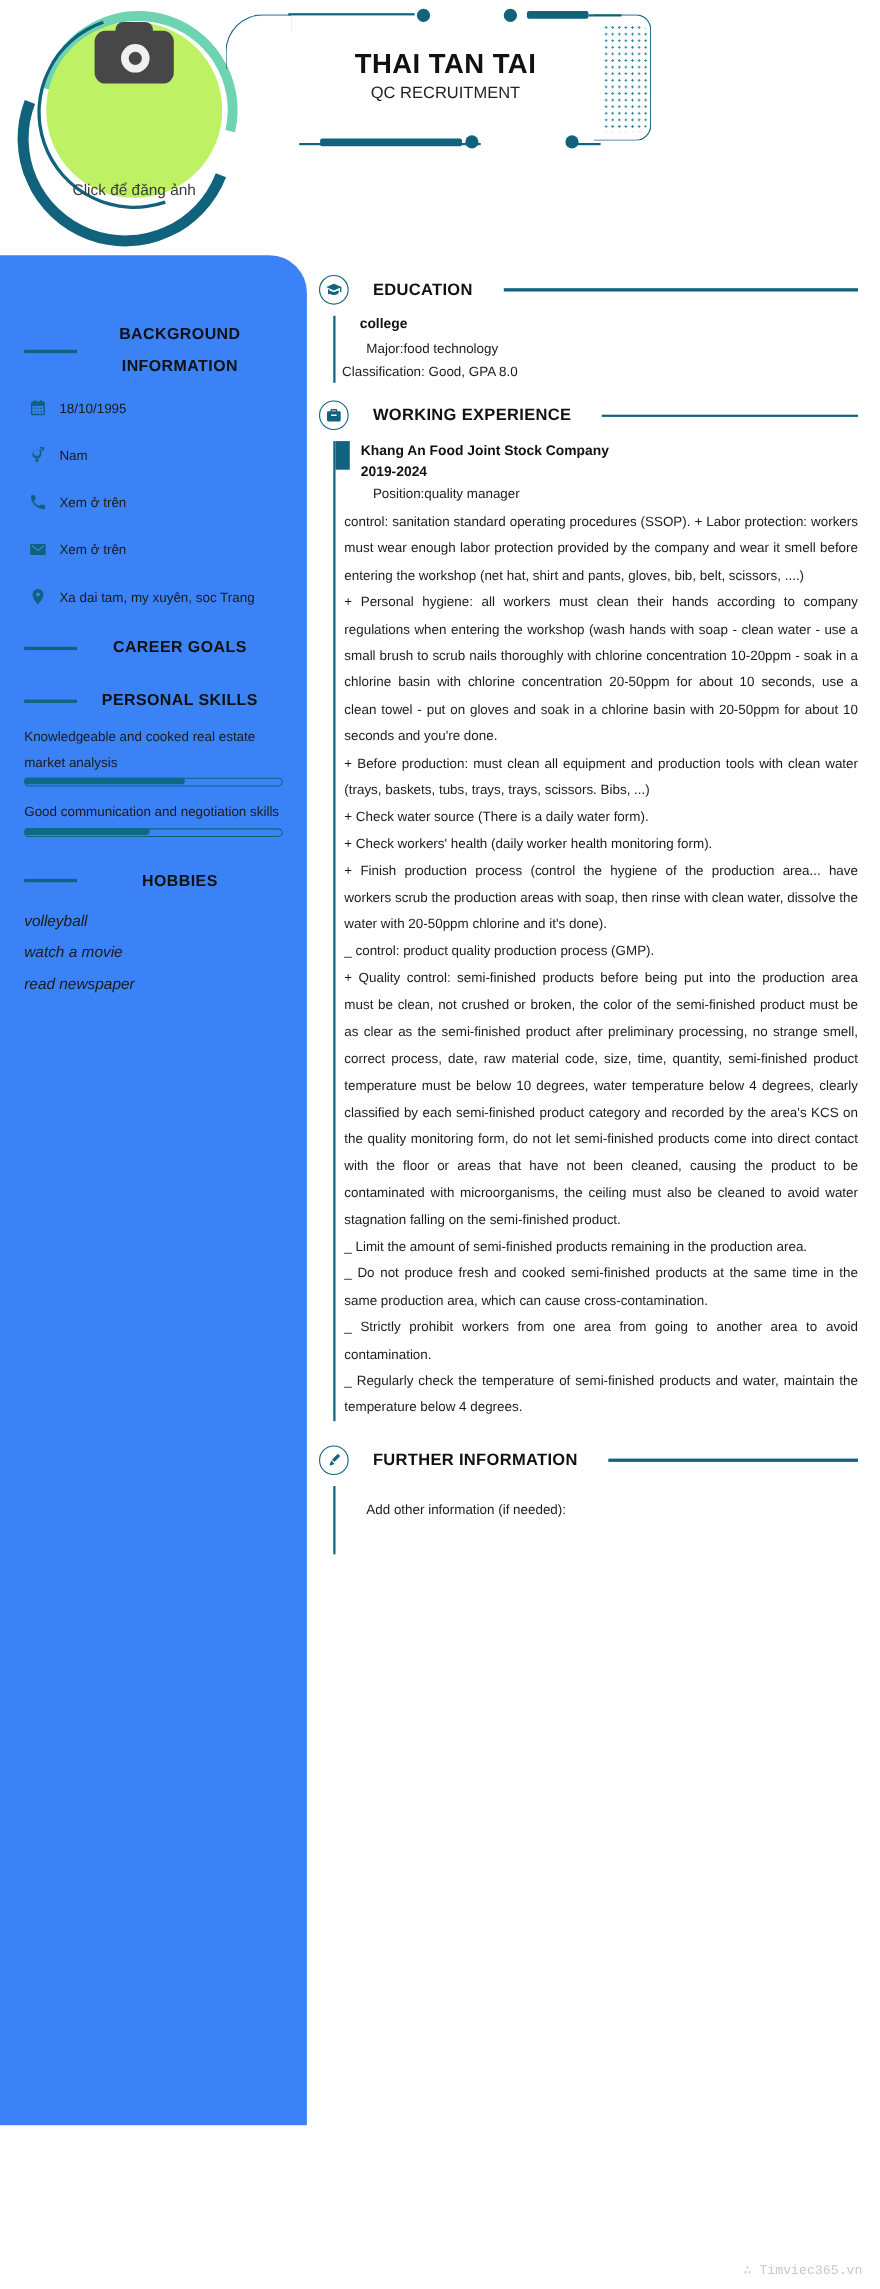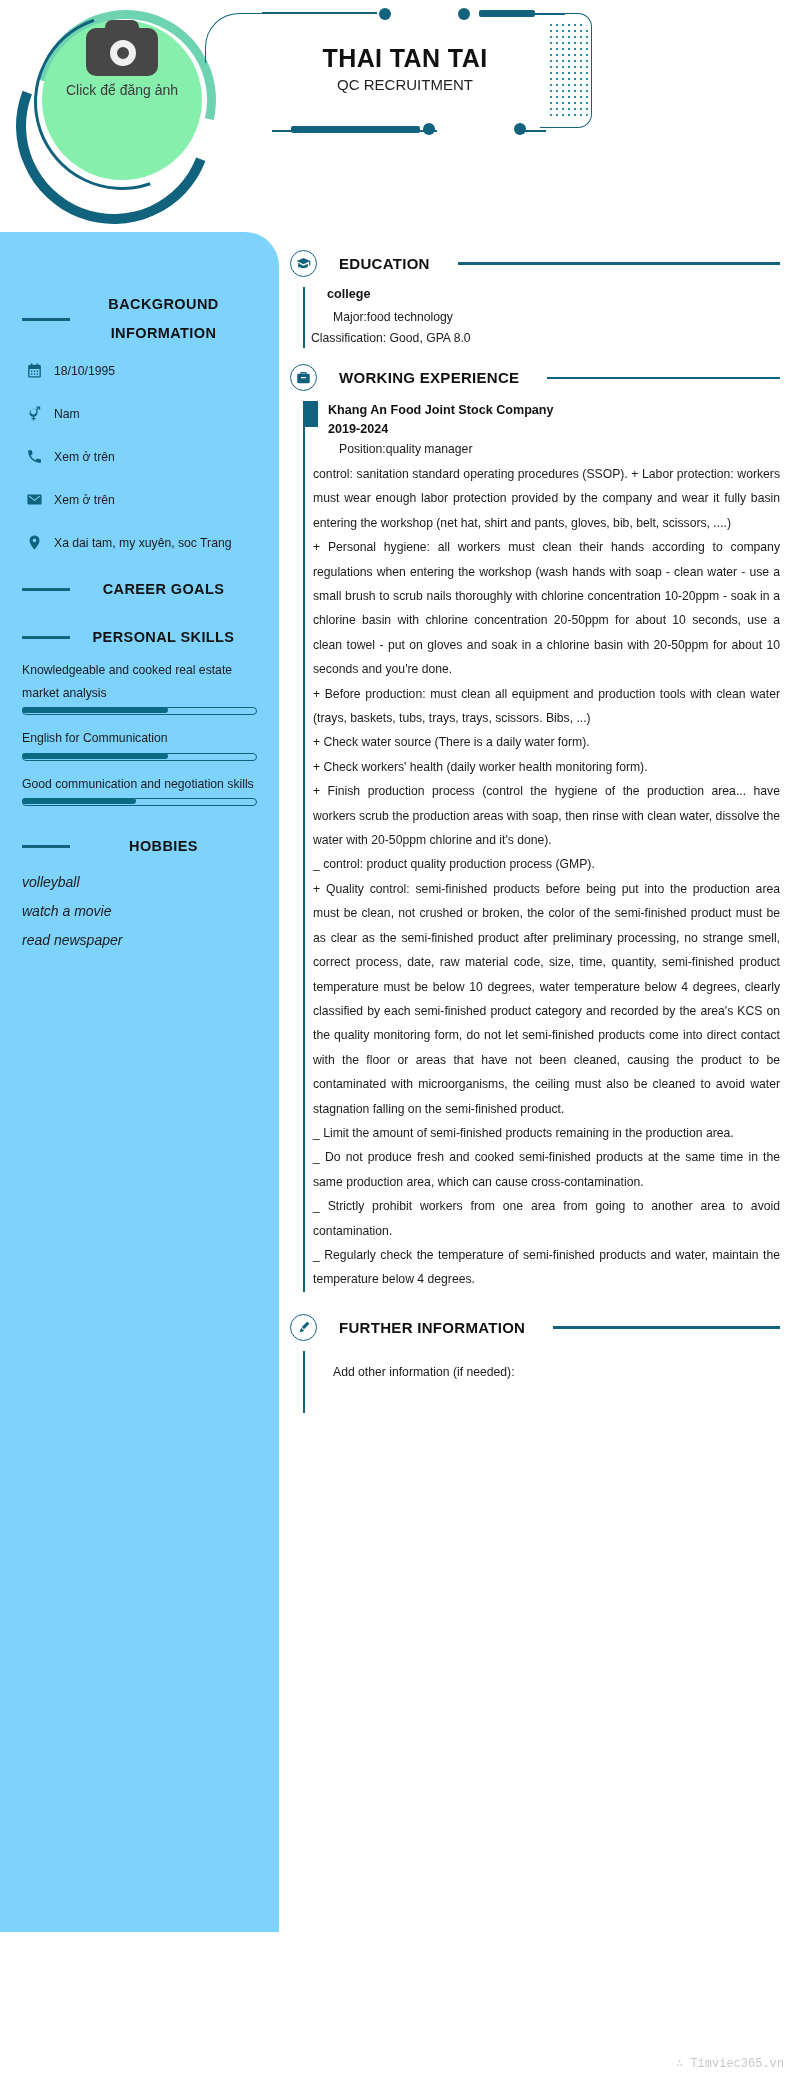--- a/index.html
+++ b/index.html
@@ -35,22 +35,22 @@
   .ring-dark-thin {
     position: absolute; left: 22px; top: 6px; width: 176px; height: 176px;
     border-radius: 50%;
     border: 3px solid #11637d;
     border-right-color: transparent;
     border-bottom-color: transparent;
     transform: rotate(-64deg);
   }
   .avatar-circle {
     position: absolute; left: 30px; top: 12px; width: 160px; height: 160px;
-    border-radius: 50%; background: #86efac;
-    display: flex; flex-direction: column; align-items: center; justify-content: flex-start;
+    border-radius: 50%; background: #bef264;
+    display: flex; flex-direction: column; align-items: center; justify-content: space-between;
   }
   .cam-icon { width: 72px; height: 56px; position: relative; margin-bottom: 6px; }
   .cam-body { position: absolute; left: 0; top: 8px; width: 72px; height: 48px; background: #474747; border-radius: 10px; }
   .cam-bump { position: absolute; left: 19px; top: 0; width: 34px; height: 14px; background: #474747; border-radius: 7px 7px 0 0; }
   .cam-lens { position: absolute; left: 24px; top: 20px; width: 26px; height: 26px; border-radius: 50%; border: 7px solid #f0f0f0; }
   .avatar-text { font-size: 14px; color: #3b3b3b; }
   .h-line { background: #11637d; }
   .dot { background: #11637d; border-radius: 50%; }
   .bracket {
     position: absolute; left: 205px; top: 13px; width: 60px; height: 50px;
@@ -80,21 +80,21 @@
   .line-bot2 { position: absolute; left: 524px; top: 130px; width: 22px; height: 1.6px; background: #11637d; }
 
   .name-block { position: absolute; left: 250px; top: 44px; width: 310px; text-align: center; }
   .name { font-size: 25px; font-weight: bold; letter-spacing: .4px; color: #111; }
   .role { font-size: 15px; color: #222; margin-top: 3px; }
 
   
   .body-wrap { position: relative; width: 800px; }
   .left-col {
     position: absolute; left: 0; top: 0; width: 279px;
-    background: #7dd3fc;
+    background: #3b82f6;
     border-top-right-radius: 34px;
     padding: 58px 22px 30px 22px;
     min-height: 1700px;
   }
   .right-col { position: absolute; left: 290px; top: 18px; width: 500px; padding-right: 10px; }
 
   
   .l-head { display: flex; align-items: center; gap: 0; margin-bottom: 14px; }
   .l-dash { width: 48px; height: 3px; background: #11637d; flex: none; }
   .l-title { flex: 1; text-align: center; font-size: 14.5px; font-weight: bold; letter-spacing: .4px; color: #111; }
@@ -252,26 +252,20 @@
         <span class="l-title">PERSONAL SKILLS</span>
       </div>
 
       <div class="skill">
         <div class="skill-name">Knowledgeable and cooked real estate market analysis</div>
         <div class="bar-track">
           <div class="bar-fill" id="bar0" style="width: calc(62% + 2px);"></div>
         </div>
       </div>
       <div class="skill">
-        <div class="skill-name">English for Communication</div>
-        <div class="bar-track">
-          <div class="bar-fill" id="bar1" style="width: calc(62% + 2px);"></div>
-        </div>
-      </div>
-      <div class="skill">
         <div class="skill-name">Good communication and negotiation skills</div>
         <div class="bar-track">
           <div class="bar-fill" id="bar2" style="width: calc(48% + 2px);"></div>
         </div>
       </div>
 
       <div class="l-head" style="margin-top:32px;">
         <span class="l-dash"></span>
         <span class="l-title">HOBBIES</span>
       </div>
@@ -309,21 +303,21 @@
 
       <div class="r-body">
         <div class="exp-head">
           <span class="exp-mark"></span>
           <span class="exp-title">
             <span>Khang An Food Joint Stock Company</span><br>
             <span>2019-2024</span>
           </span>
         </div>
         <div class="exp-pos">Position:quality manager</div>
-        <div class="exp-para">control: sanitation standard operating procedures (SSOP). + Labor protection: workers must wear enough labor protection provided by the company and wear it fully basin entering the workshop (net hat, shirt and pants, gloves, bib, belt, scissors, ....)</div>
+        <div class="exp-para">control: sanitation standard operating procedures (SSOP). + Labor protection: workers must wear enough labor protection provided by the company and wear it smell before entering the workshop (net hat, shirt and pants, gloves, bib, belt, scissors, ....)</div>
         <div class="exp-para">+ Personal hygiene: all workers must clean their hands according to company regulations when entering the workshop (wash hands with soap - clean water - use a small brush to scrub nails thoroughly with chlorine concentration 10-20ppm - soak in a chlorine basin with chlorine concentration 20-50ppm for about 10 seconds, use a clean towel - put on gloves and soak in a chlorine basin with 20-50ppm for about 10 seconds and you're done.</div>
         <div class="exp-para">+ Before production: must clean all equipment and production tools with clean water (trays, baskets, tubs, trays, trays, scissors. Bibs, ...)</div>
         <div class="exp-para">+ Check water source (There is a daily water form).</div>
         <div class="exp-para">+ Check workers' health (daily worker health monitoring form).</div>
         <div class="exp-para">+ Finish production process (control the hygiene of the production area... have workers scrub the production areas with soap, then rinse with clean water, dissolve the water with 20-50ppm chlorine and it's done).</div>
         <div class="exp-para">_ control: product quality production process (GMP).</div>
         <div class="exp-para">+ Quality control: semi-finished products before being put into the production area must be clean, not crushed or broken, the color of the semi-finished product must be as clear as the semi-finished product after preliminary processing, no strange smell, correct process, date, raw material code, size, time, quantity, semi-finished product temperature must be below 10 degrees, water temperature below 4 degrees, clearly classified by each semi-finished product category and recorded by the area's KCS on the quality monitoring form, do not let semi-finished products come into direct contact with the floor or areas that have not been cleaned, causing the product to be contaminated with microorganisms, the ceiling must also be cleaned to avoid water stagnation falling on the semi-finished product.</div>
         <div class="exp-para">_ Limit the amount of semi-finished products remaining in the production area.</div>
         <div class="exp-para">_ Do not produce fresh and cooked semi-finished products at the same time in the same production area, which can cause cross-contamination.</div>
         <div class="exp-para">_ Strictly prohibit workers from one area from going to another area to avoid contamination.</div>

